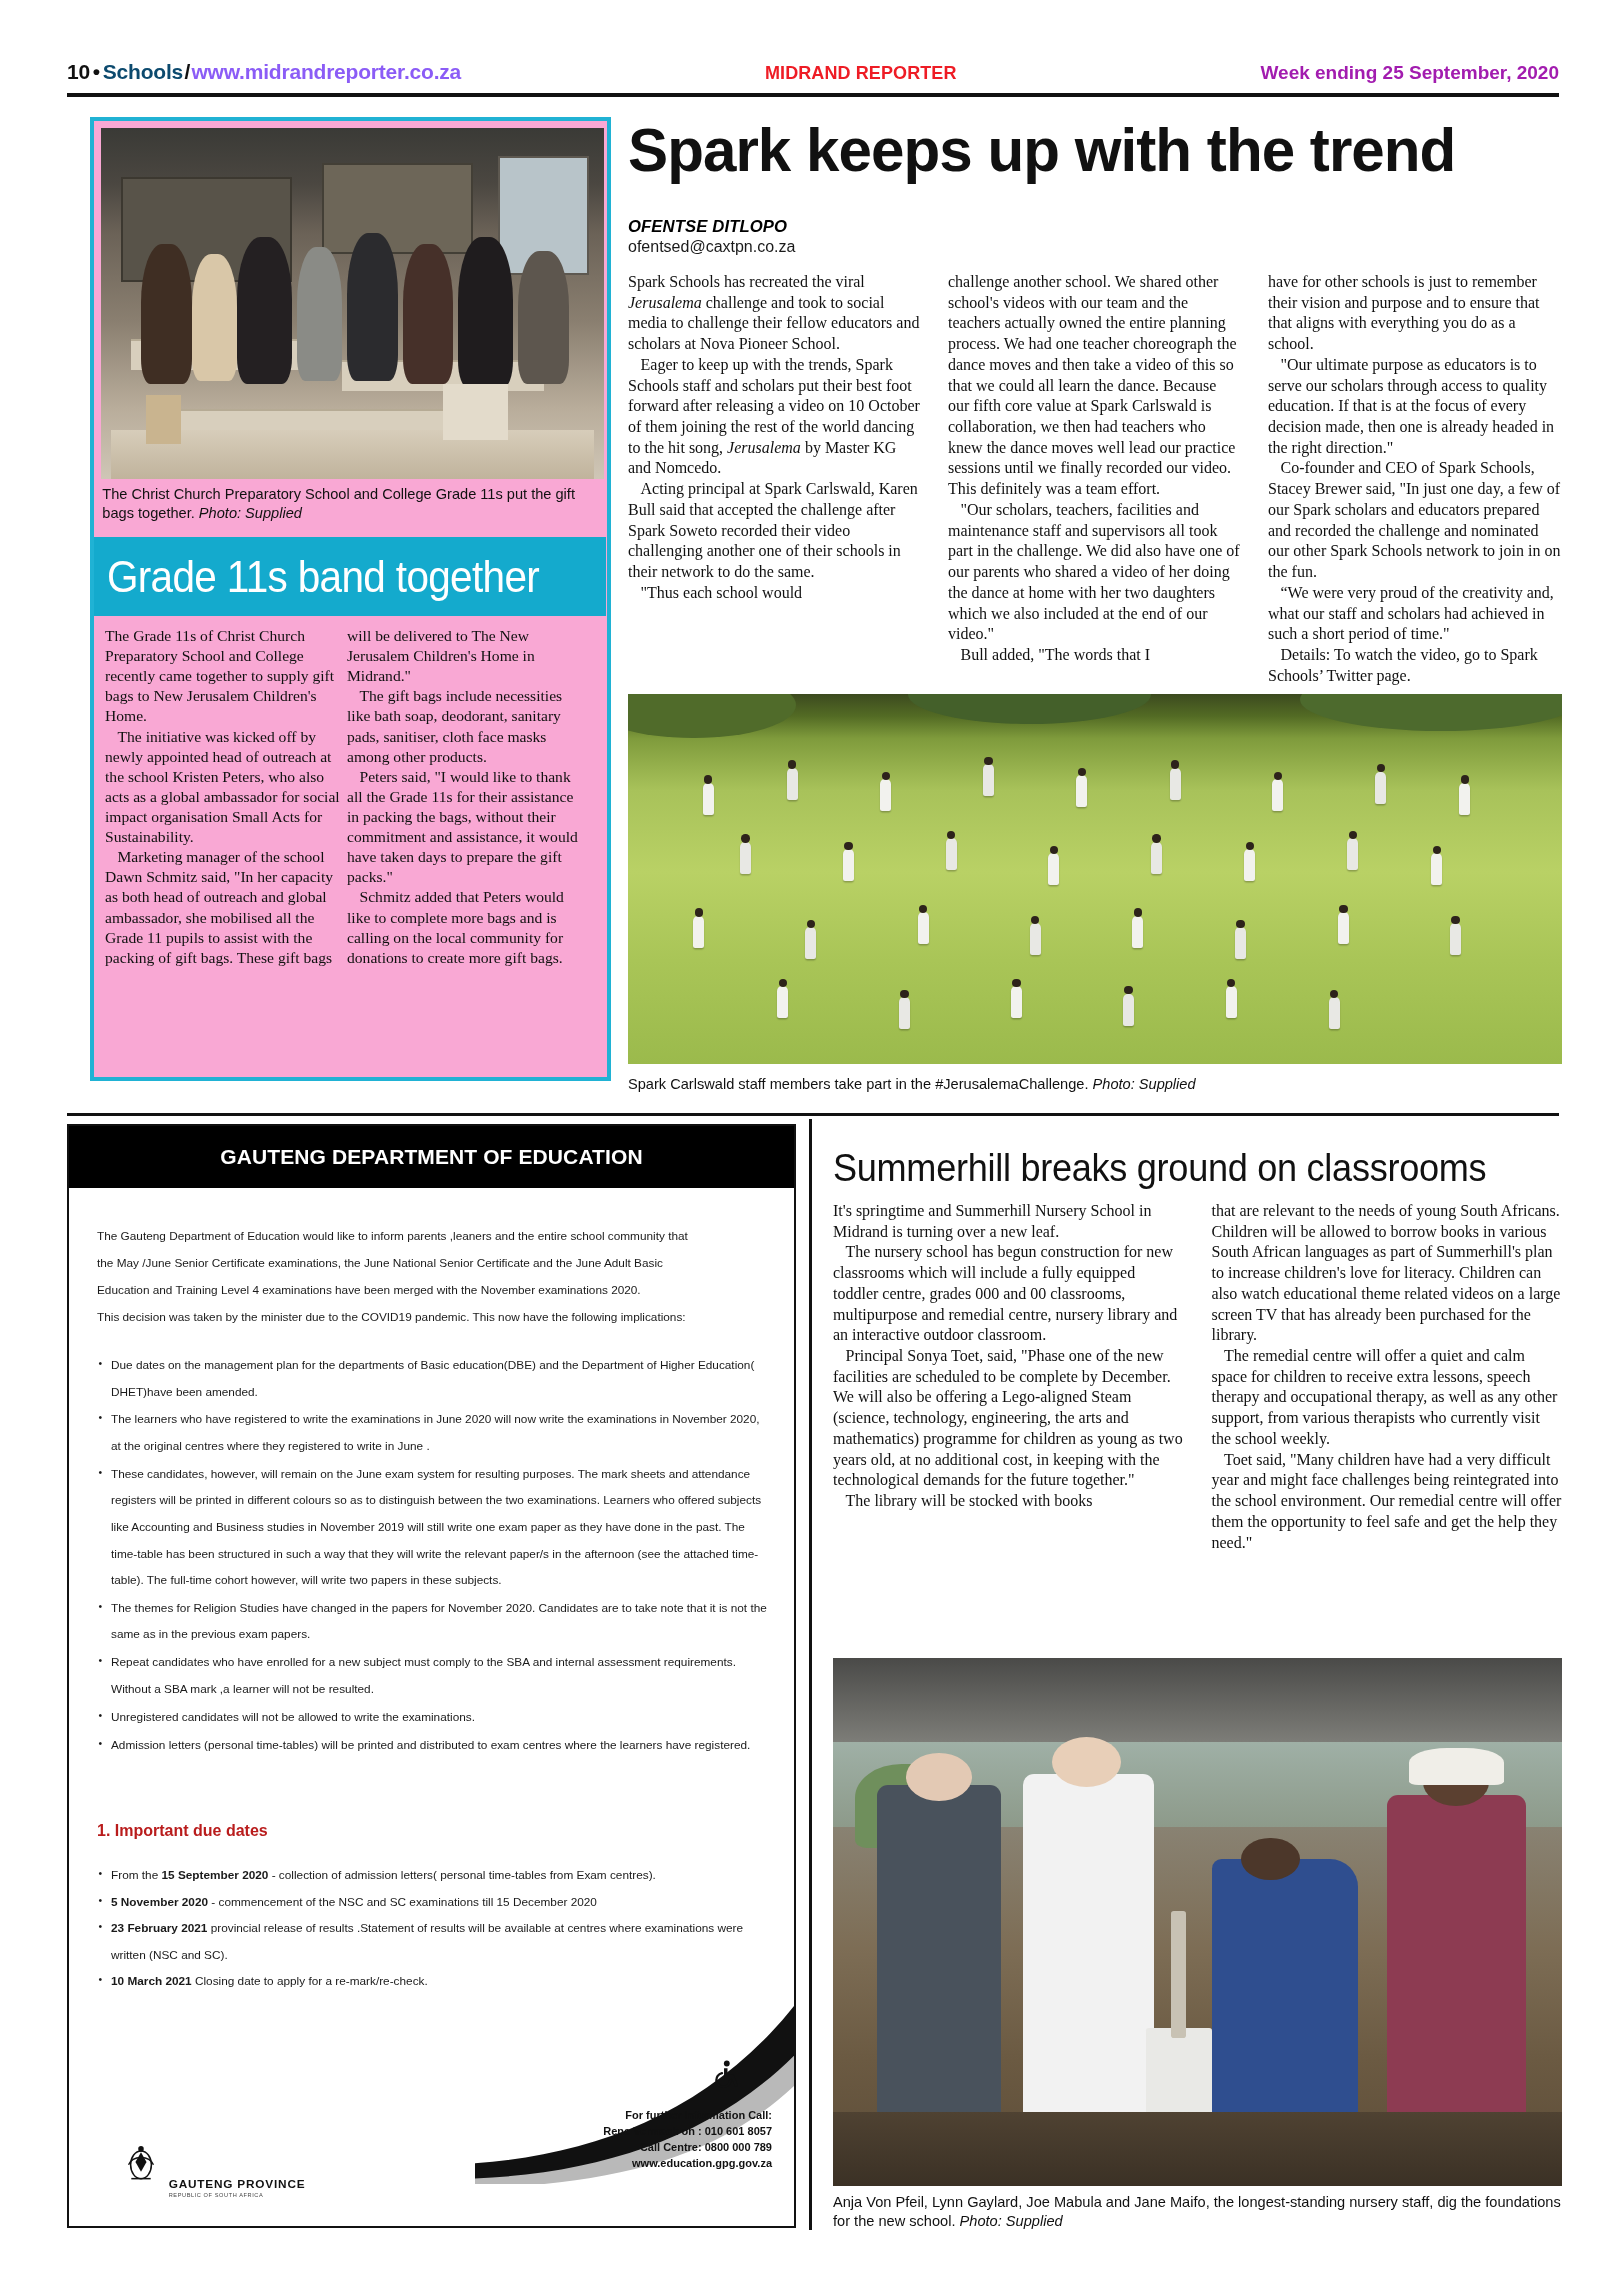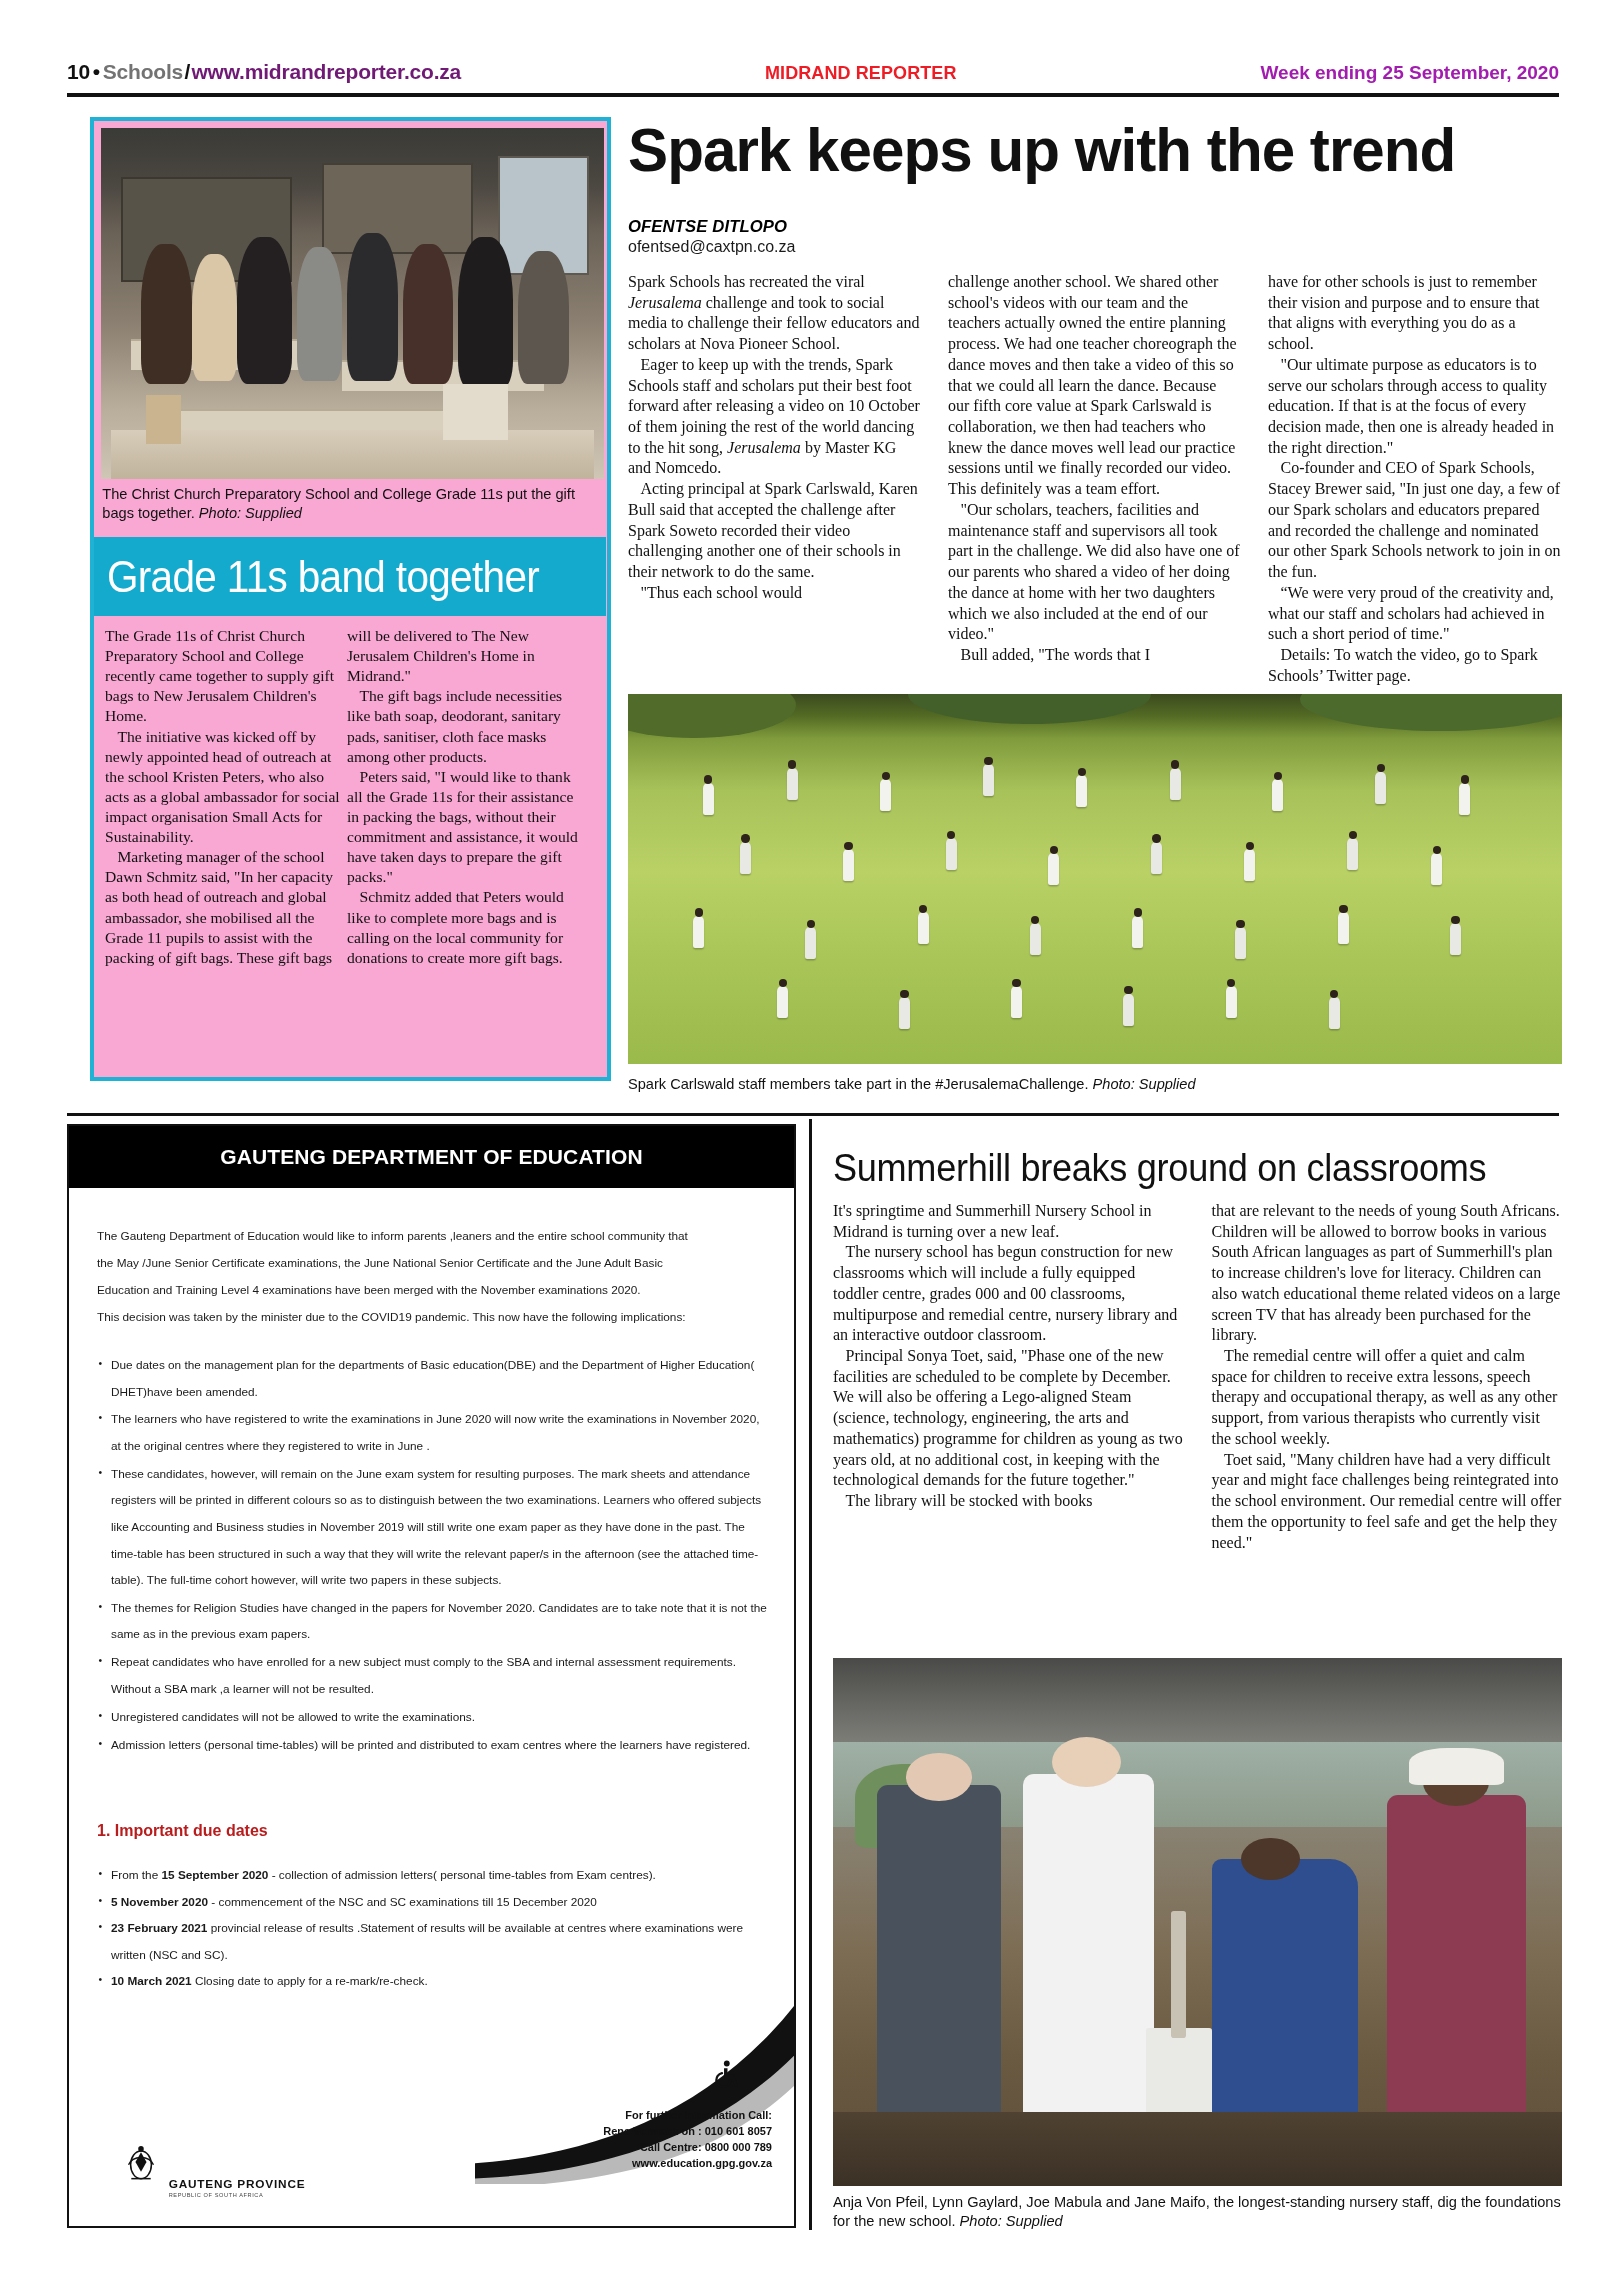--- a/index.html
+++ b/index.html
@@ -12,23 +12,23 @@
   .page { position: relative; width: 1624px; height: 2295px; background:#fff; }
 
   
   .masthead {
     position: absolute; left: 67px; top: 60px; width: 1492px; height: 28px;
     display: flex; align-items: baseline; justify-content: space-between;
   }
   .mh-left { font-size: 21px; font-weight: 700; letter-spacing:-0.2px; white-space: nowrap;}
   .mh-left .pagenum { color:#111; }
   .mh-left .dot { color:#111; padding:0 2.8px;}
-  .mh-left .sec { color:#737373; }
+  .mh-left .sec { color:#0c4a6e; }
   .mh-left .slash { color:#111; padding:0 1.4px;}
-  .mh-left .url { color:#701a75; }
+  .mh-left .url { color:#8b5cf6; }
   .mh-center { font-size: 18px; font-weight: 700; color:#ee1c25; letter-spacing:0.1px; }
   .mh-right { font-size: 19px; font-weight: 700; color:#a21caf; white-space:nowrap; }
   .mh-rule { position:absolute; left:67px; top:93px; width:1492px; height:3.5px; background:#111; }
 
   
   .feature-box {
     position:absolute; left:90px; top:117px; width:521px; height:964px;
     border:4.2px solid #20b2d4; background:#f9a8d4;
   }
   .feat-photo {

